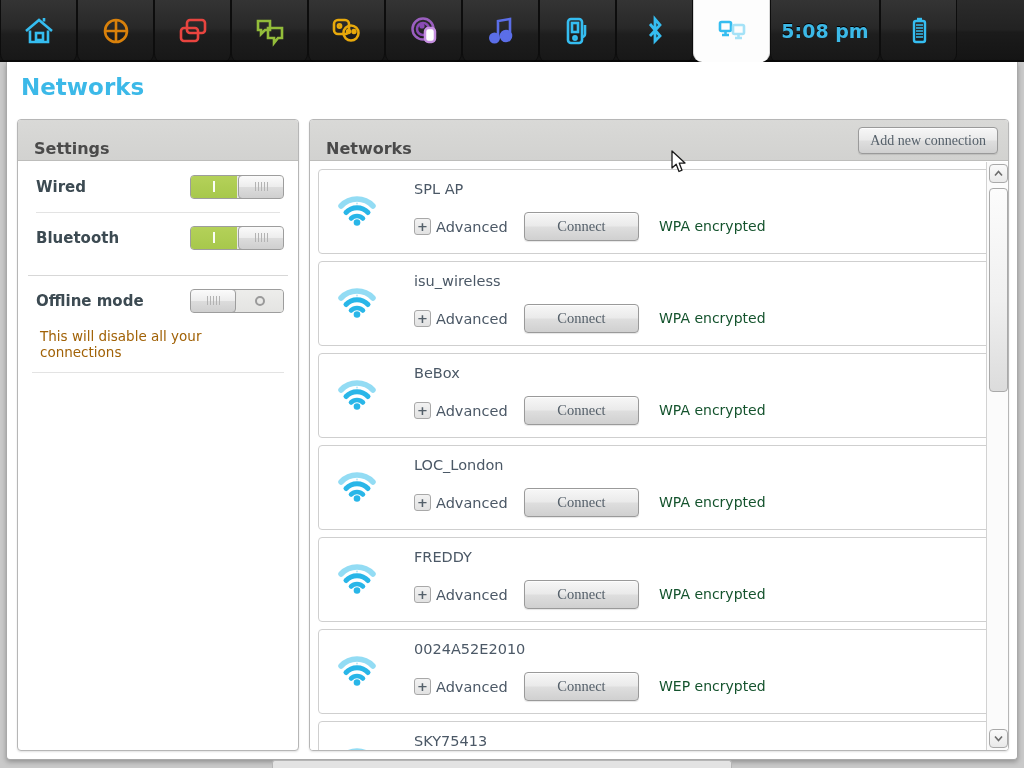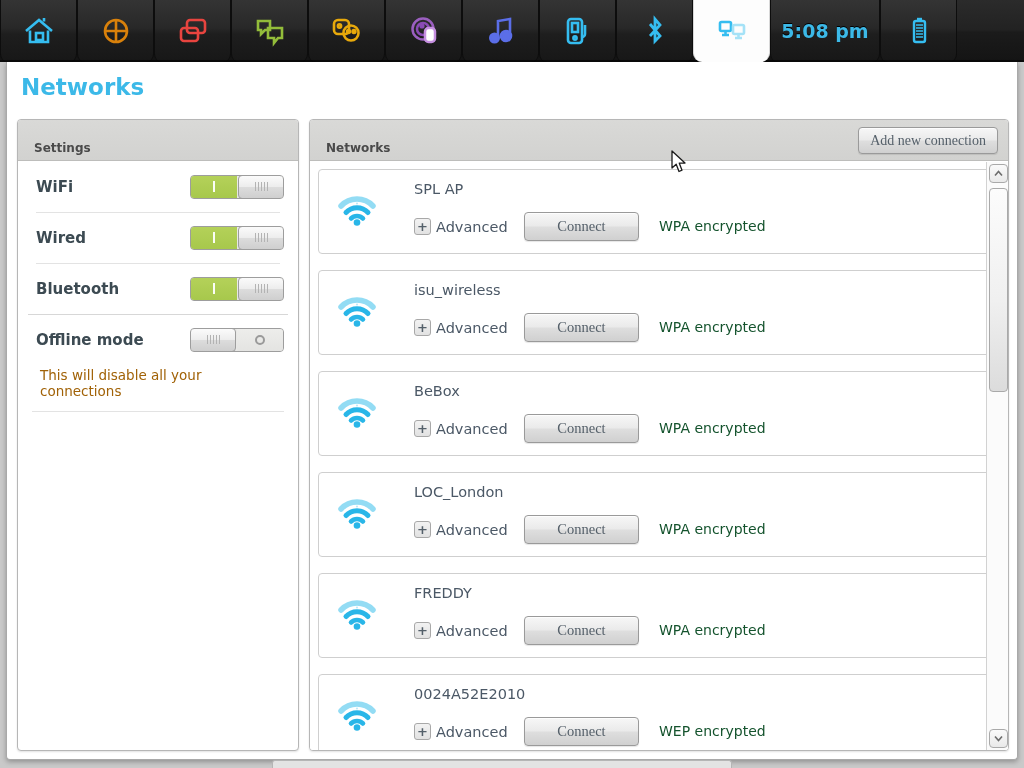--- a/index.html
+++ b/index.html
@@ -80,37 +80,37 @@
     overflow: hidden;
   }
   .panel-head {
     height: 41px;
     background: linear-gradient(to bottom, #d9d9d7 0%, #d2d2d0 100%);
     border-bottom: 1px solid #bdbdbb;
     display: flex; align-items: center;
     padding: 0 10px 0 16px;
     position: relative;
   }
-  .panel-head-title { font-size: 12px; font-weight: bold; color: #4a4a4a; margin-top: 16px; }
+  .panel-head-title { font-size: 16px; font-weight: bold; color: #4a4a4a; margin-top: 16px; }
 
   #settings-panel { left: 10px; top: 57px; width: 282px; height: 632px; }
   #networks-panel { left: 302px; top: 57px; width: 700px; height: 632px; }
 
   
   .set-row {
     height: 51px; display: flex; align-items: center;
     padding: 0 14px 0 18px;
     position: relative;
   }
   .set-row + .set-row::before {
     content: ""; position: absolute; left: 18px; right: 18px; top: 0;
     height: 1px; background: #e3e3e3;
   }
   .set-label { font-size: 15px; font-weight: bold; color: #3c4a52; flex: 1; }
-  .set-row.offline { margin-top: 0; }
+  .set-row.offline { margin-top: 12px; }
   .set-row.offline::before { left: 10px; right: 10px; background: #d7d7d7; }
   .set-note {
     font-size: 13.5px; color: #a16207;
     padding: 2px 18px 13px 22px;
     position: relative;
   }
   .set-note::after {
     content: ""; position: absolute; left: 14px; right: 14px; bottom: 0;
     height: 1px; background: #e3e3e3;
   }
@@ -172,21 +172,21 @@
   #net-scroll {
     position: absolute; left: 0; top: 42px;
     width: 698px; height: 588px;
     overflow: hidden;
     background: #fff;
     padding: 7px 8px 0 8px;
   }
   .net-row {
     position: relative;
     height: 85px;
-    margin-bottom: 16px;
+    margin-bottom: 7px;
     border: 1px solid #cfcfcf;
     border-radius: 4px;
     background: #fff;
   }
   .net-name {
     position: absolute; left: 95px; top: 11px;
     font-size: 14.5px; color: #4b5866;
   }
   .net-icon { position: absolute; left: 18px; top: 24px; }
   .adv {
@@ -390,36 +390,20 @@
 
 <div id="window">
 
   <div id="pagetitle">Networks</div>
 
   <div class="panel" id="settings-panel">
     <div class="panel-head">
       <span class="panel-head-title">Settings</span>
     </div>
 
-    <div class="set-row">
-      <span class="set-label">WiFi</span>
-      <div class="toggle on">
-        <div class="track-on">
-            <i class="mark-on"></i>
-          </div>
-        <div class="track-off"></div>
-        <div class="knob">
-            <i></i>
-            <i></i>
-            <i></i>
-            <i></i>
-            <i></i>
-          </div>
-      </div>
-    </div>
 
     <div class="set-row">
       <span class="set-label">Wired</span>
       <div class="toggle on">
         <div class="track-on">
             <i class="mark-on"></i>
           </div>
         <div class="track-off"></div>
         <div class="knob">
             <i></i>

